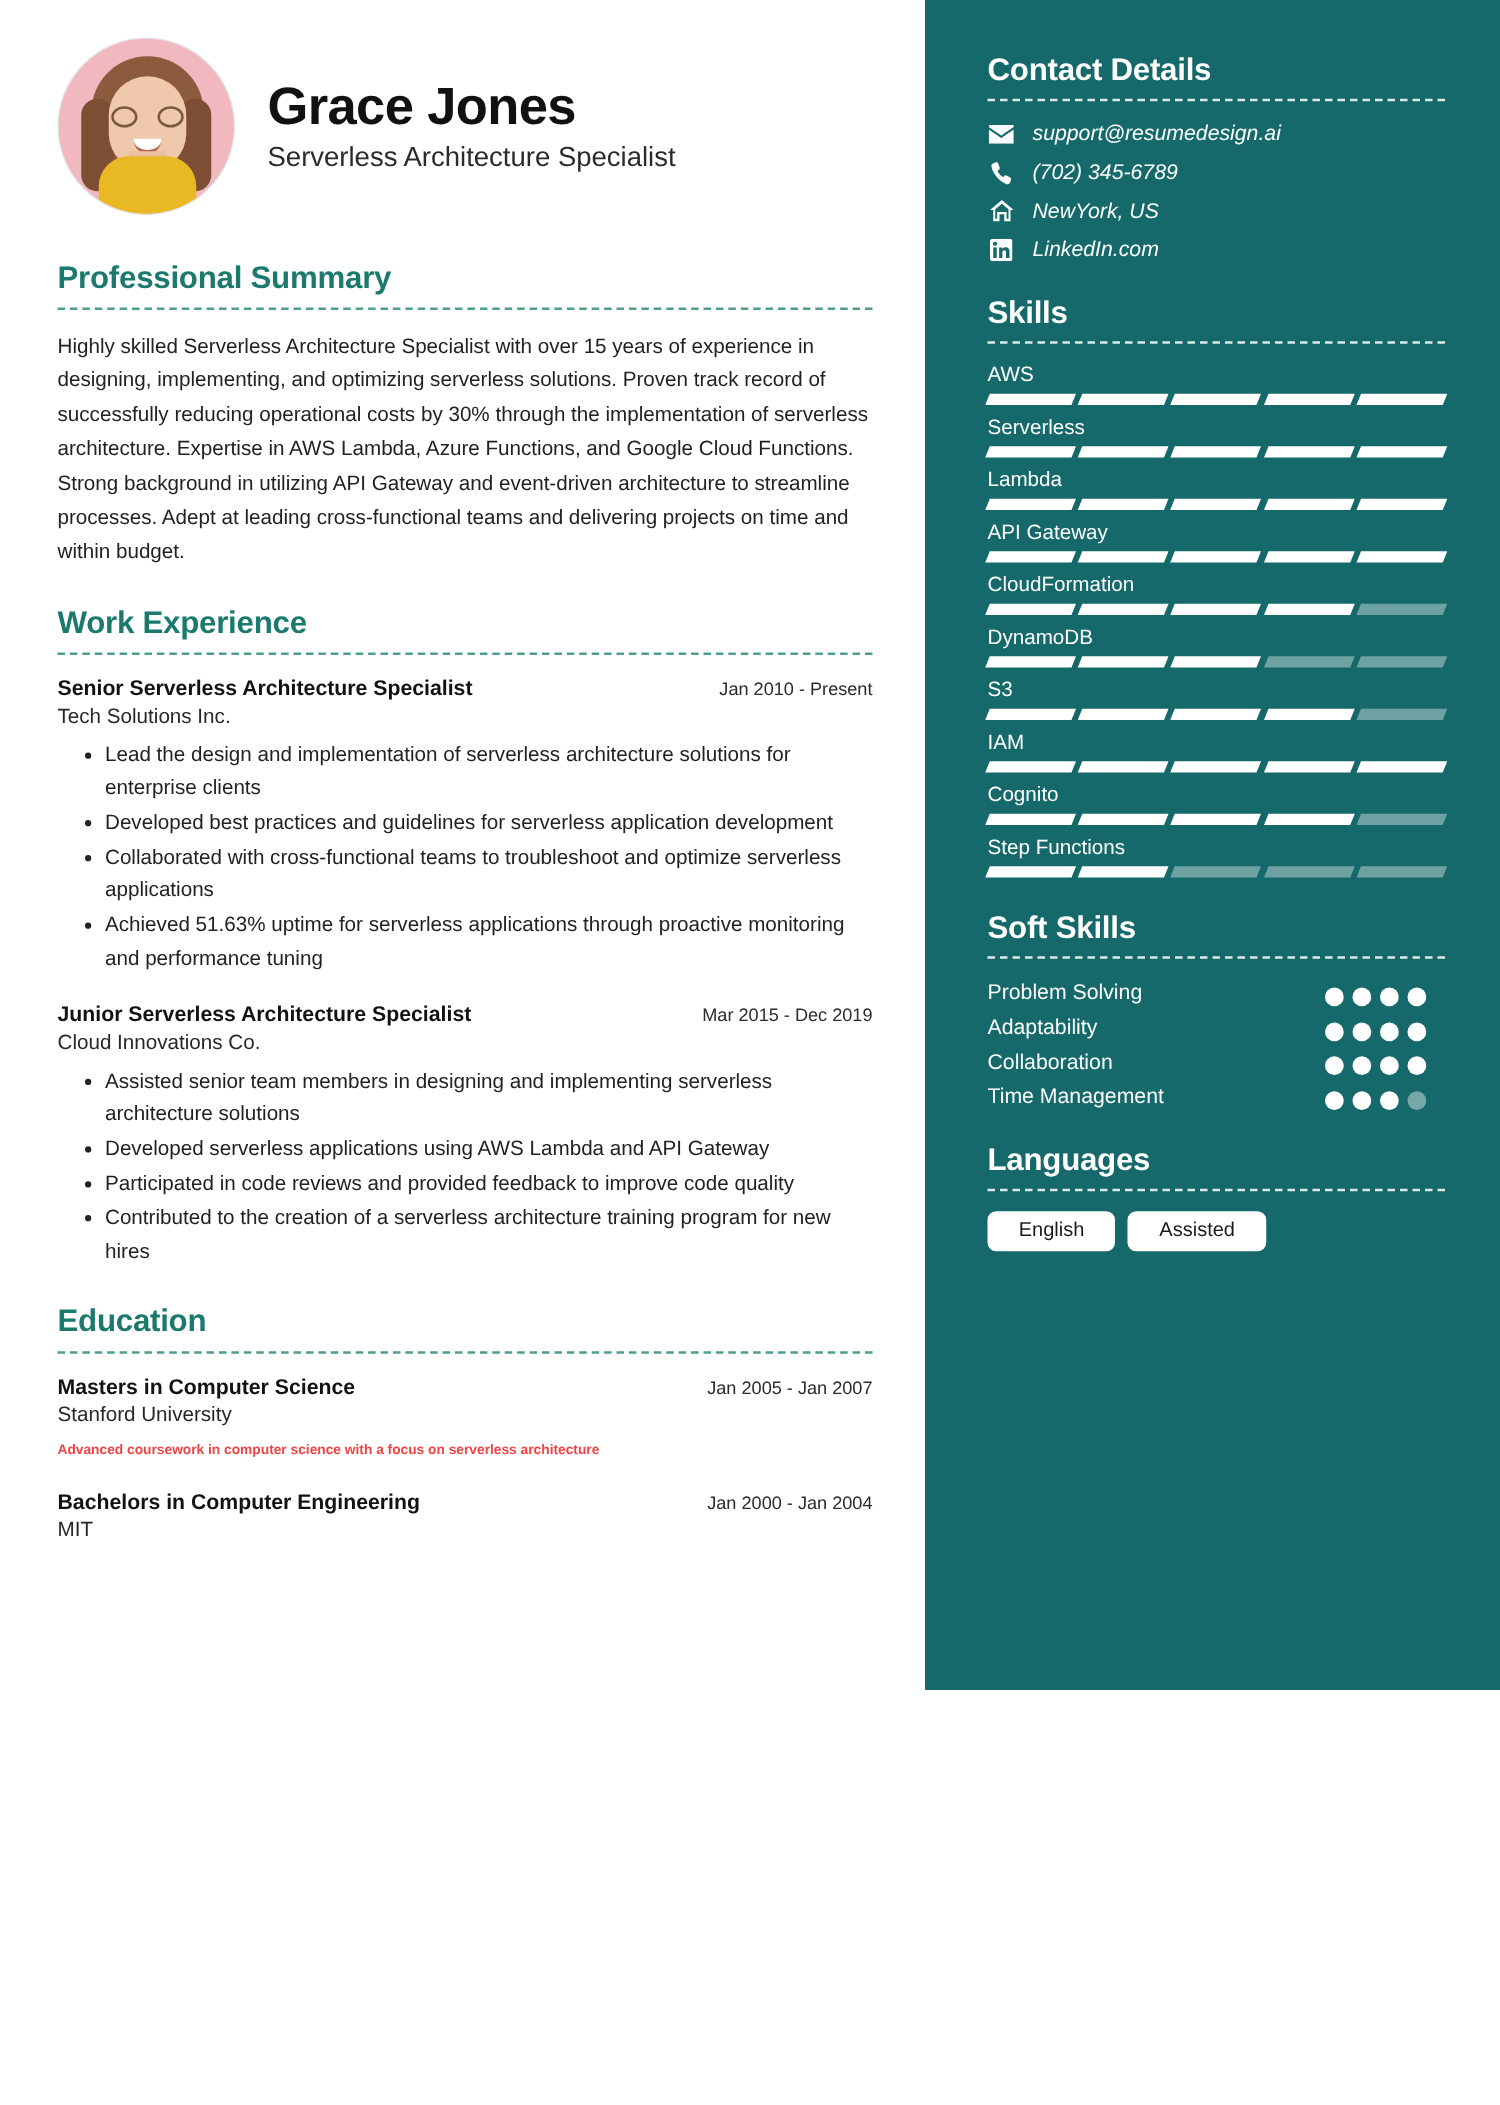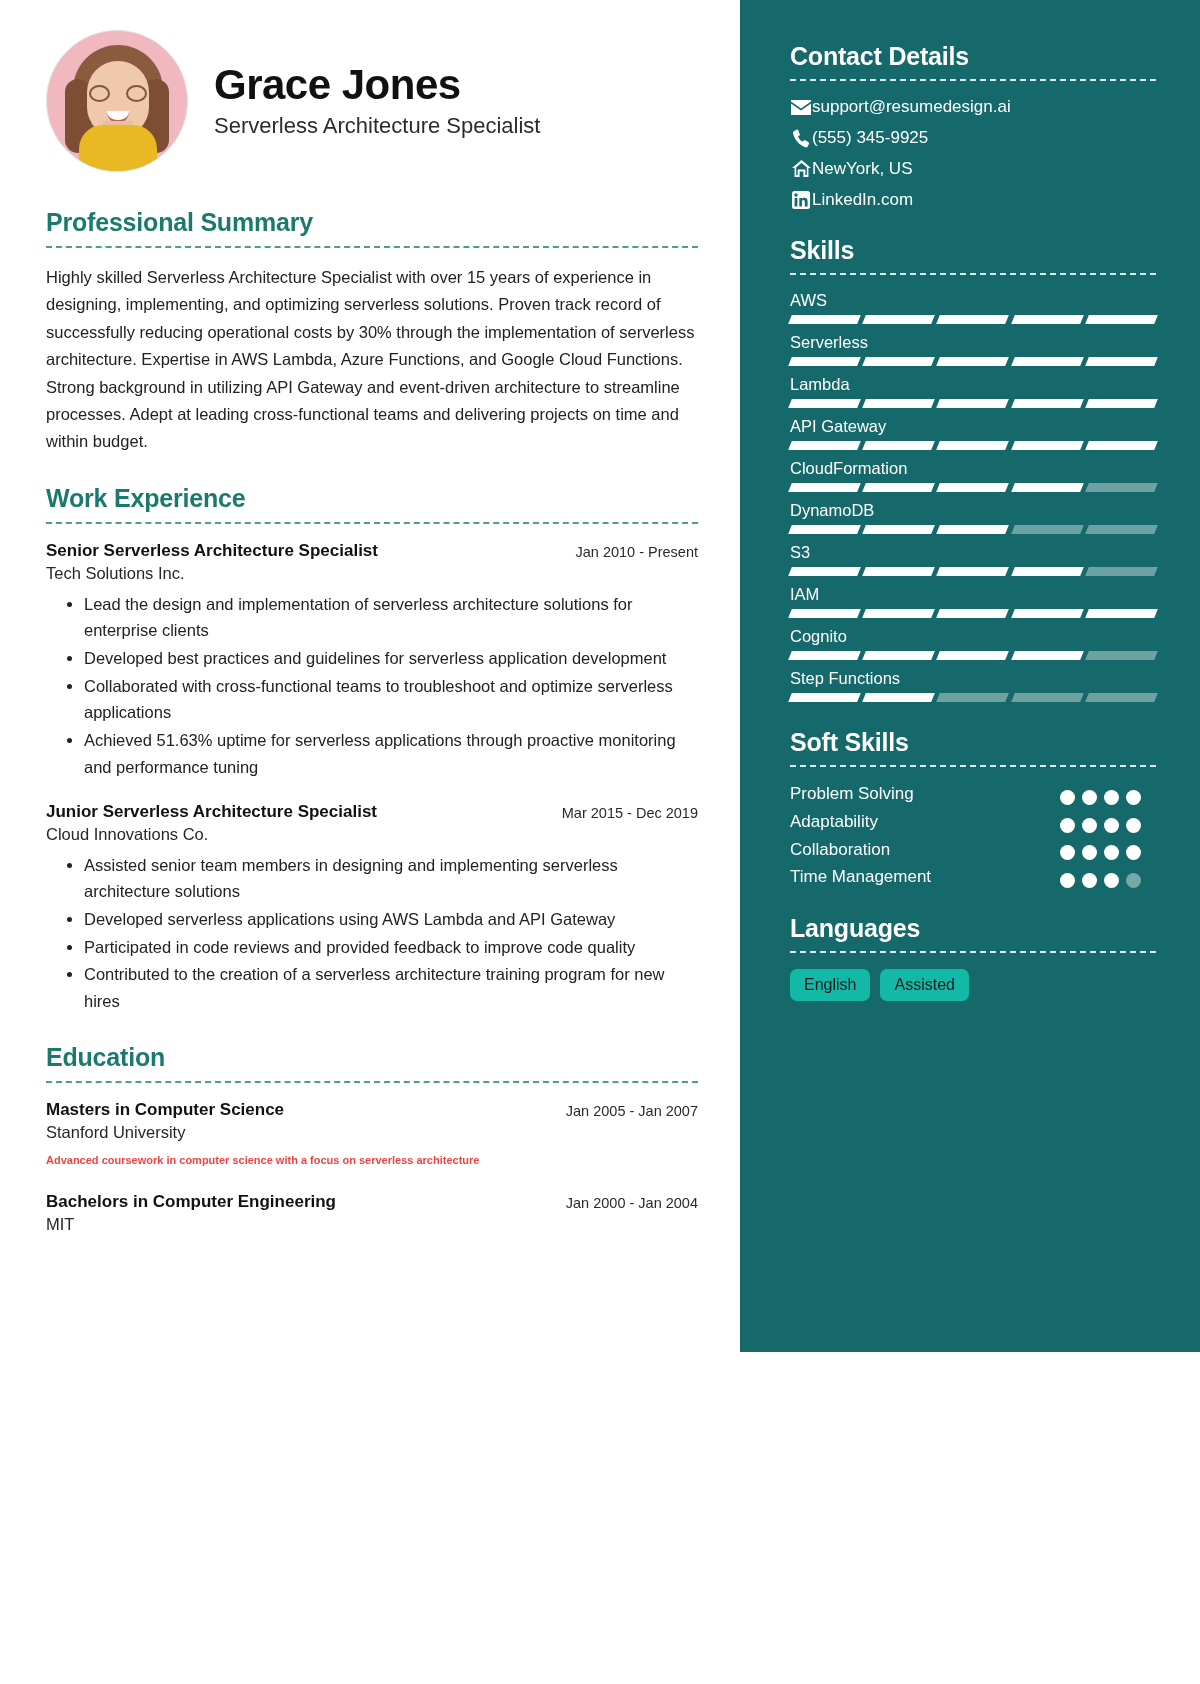--- a/index.html
+++ b/index.html
@@ -73,41 +73,41 @@
     color: #ffffff;
     padding: 42px 44px 0 50px;
   }
   .side-title {
     font-size: 25px; font-weight: bold; color:#fff;
     letter-spacing:-0.2px; margin-bottom: 8px;
   }
   .side-rule { height:0; border-top: 2px dashed rgba(255,255,255,.85); margin-bottom: 16px; }
   .side-block { margin-bottom: 26px; }
 
-  .contact-row { display:flex; align-items:flex-end; margin-bottom: 11px; }
+  .contact-row { display:flex; align-items:flex-end; gap: 14px; margin-bottom: 11px; font-style: italic; }
   .c-ico { width:22px; height:20px; flex:0 0 22px; display:flex; align-items:center; justify-content:center; }
   .c-ico svg { display:block; }
   .c-text { font-size: 17px; color:#fff; }
 
   .skill-item { margin-bottom: 9px; }
   .skill-name { font-size: 16.5px; color:#fff; margin-bottom: 5px; }
   .skill-bar { display:flex; gap: 5px; height: 9px; }
   .seg { flex:1; background:#ffffff; transform: skewX(-22deg); }
   .seg.dim { background: rgba(255,255,255,0.38); }
 
   .soft-row { display:flex; align-items:flex-end; justify-content:space-between; gap:26px; margin-bottom: 6px; }
   .soft-name { font-size: 17px; color:#fff; line-height:1.28; max-width: 210px; }
   .dots { display:flex; flex-wrap:wrap; gap:7px; width: 96px; justify-content:flex-start; padding-top:5px; }
   .dot { width:15px; height:15px; border-radius:50%; background:#ffffff; flex:0 0 15px; }
   .dot.dim { background: rgba(255,255,255,0.42); }
 
   .lang-wrap { display:flex; flex-wrap:wrap; gap:10px; }
   .lang-pill {
-    background:#14b8a6; color:#1b1b1b; font-size:16px;
-    padding:7px 14px; border-radius:7px; line-height:1.1;
+    background:#ffffff; color:#1b1b1b; font-size:16px;
+    padding:7px 25px; border-radius:7px; line-height:1.1;
   }
 </style>
 </head>
 <body>
 
 <div class="page">
 
   <div class="main-col">
 
     <div class="header">
@@ -206,21 +206,21 @@
               </svg>
             </span>
             <span class="c-text">support@resumedesign.ai</span>
           </div>
           <div class="contact-row">
             <span class="c-ico">
               <svg width="16" height="19" viewBox="0 0 16 19">
                 <path fill="#fff" d="M3.6.7 1.1 1.9C.2 2.4-.2 3.4.1 4.4 1.9 11 6.3 15.8 12.2 18.3c1 .4 2.1 0 2.6-.9l1.1-2.6c.3-.7 0-1.5-.7-1.9l-3-1.6c-.6-.3-1.3-.2-1.7.3l-1 1.2c-2-1.2-3.6-3-4.5-5.2l1.3-.9c.5-.4.7-1.1.4-1.7L5.4 1.4C5.1.7 4.3.4 3.6.7z"></path>
               </svg>
             </span>
-            <span class="c-text">(555) 345-9925</span>
+            <span class="c-text">(702) 345-6789</span>
           </div>
           <div class="contact-row">
             <span class="c-ico">
               <svg width="19" height="18" viewBox="0 0 19 18">
                 <path fill="#fff" d="M9.5 0 0 8h2.6v9h5V11.4h3.8V17h5V8H19L9.5 0zm0 2.9 5.3 4.4V15h-1.5V9.5H5.7V15H4.2V7.3l5.3-4.4z"></path>
               </svg>
             </span>
             <span class="c-text">NewYork, US</span>
           </div>
           <div class="contact-row">

